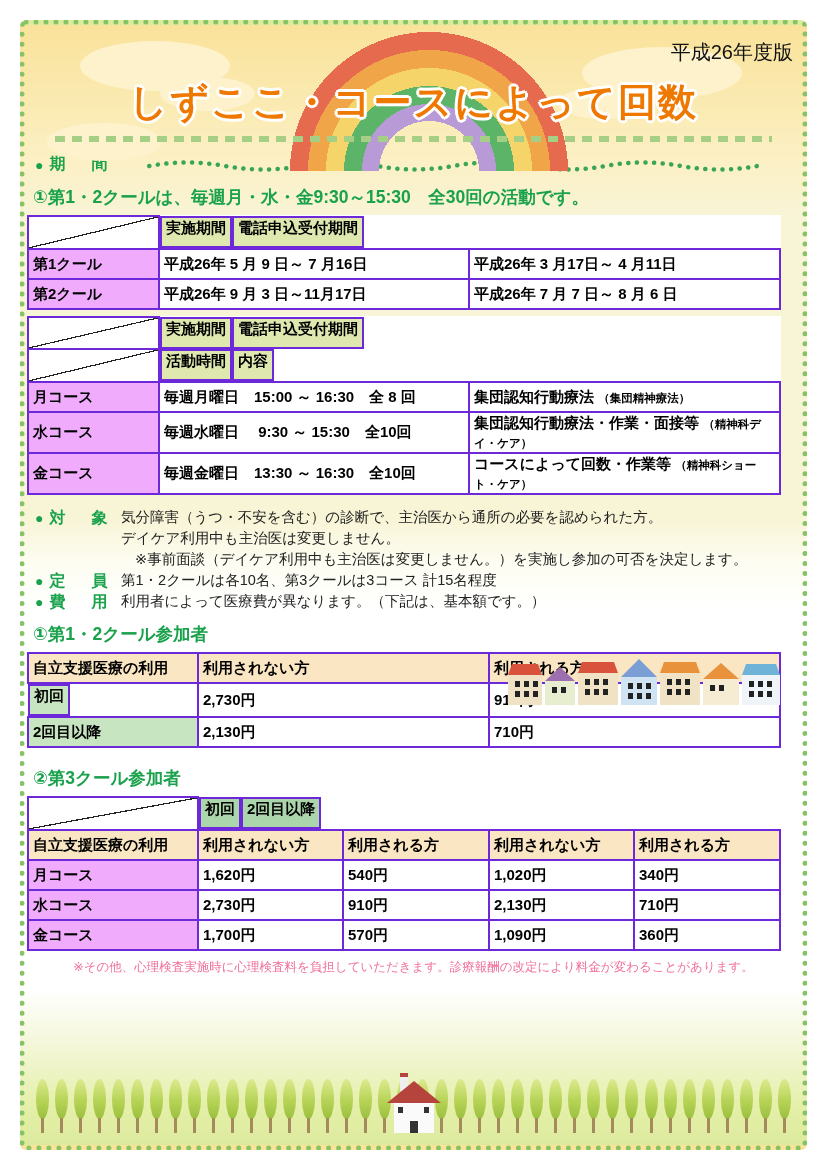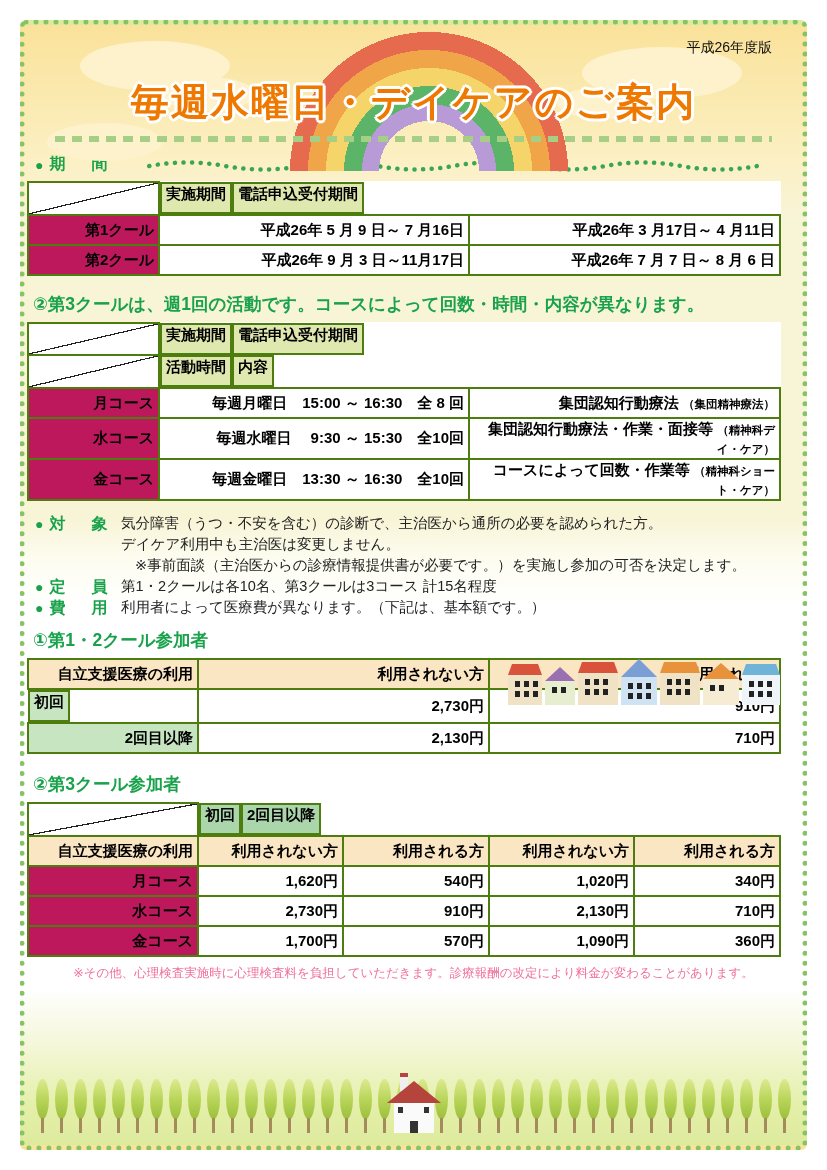--- a/index.html
+++ b/index.html
@@ -18,46 +18,46 @@
   
   .rainbow{position:absolute;top:6px;left:264px;width:280px;height:140px;
     background:radial-gradient(circle at 50% 100%,
       rgba(255,255,255,0) 0 50px,
       #b79ad6 50px 67px,
       #5cb468 67px 85px,
       #f5d469 85px 103px,
       #f0a648 103px 121px,
       #e56a4e 121px 139px,
       rgba(255,255,255,0) 139px);}
-  .edition{position:absolute;top:14px;right:30px;font-size:14px;color:#111;}
+  .edition{position:absolute;top:14px;right:9px;font-size:20px;color:#111;}
   .title{position:relative;z-index:2;margin:52px 0 0;text-align:center;font-size:38px;letter-spacing:2px;
     font-weight:900;color:#ee7800;
     text-shadow:-3px 0 0 #fff,3px 0 0 #fff,0 -3px 0 #fff,0 3px 0 #fff,
                 -2px -2px 0 #fff,2px -2px 0 #fff,-2px 2px 0 #fff,2px 2px 0 #fff;}
   .dash-line{position:relative;z-index:2;height:6px;margin:8px 30px 0;
     background:repeating-linear-gradient(90deg,#a5cf85 0 10px,rgba(0,0,0,0) 10px 17px);}
   .intro{position:relative;z-index:2;margin:10px 26px 0;font-size:14.5px;line-height:22.5px;}
   .intro p{margin:0;color:#4a4a4a;}
   .intro p.b1{color:#000;font-weight:bold;}
   
   .section-label{display:flex;align-items:center;gap:6px;margin:12px 10px 0;}
   .bullet{color:#19a24b;font-size:14px;line-height:1;}
   .glabel{color:#19a24b;font-weight:bold;font-size:16px;}
   .spread{text-align:justify;text-align-last:justify;display:inline-block;}
   .w58{width:58px;}
   .wave{flex:1 1 auto;margin-top:2px;}
   .green-h{margin:10px 8px 0;font-size:17.5px;font-weight:bold;color:#19a24b;}
   
   .tbl{border-collapse:collapse;table-layout:fixed;width:752px;margin:6px 0 0 2px;background:#fff;}
-  .tbl th,.tbl td{border:2px solid #4d7c0f;font-weight:bold;font-size:15px;text-align:right;
+  .tbl th,.tbl td{border:2px solid #6d28d9;font-weight:bold;font-size:15px;text-align:left;
                   height:26px;padding:1px 4px;overflow:hidden;}
   .hdr-green{background:#dfe9af;}
   .hdr-peach{background:#fbe6c3;}
   .hdr-dgreen{background:#abd6ab;}
-  .lbl-yellow{background:#be185d;}
+  .lbl-yellow{background:#f0abfc;}
   .lbl-green{background:#c6e5c0;}
   .diag{background:linear-gradient(to bottom right,#fff 48.8%,#222 48.8% 50.8%,#fff 50.8%);}
   .p55{padding-left:55px;padding-right:55px;}
   .p26{padding-left:26px;padding-right:26px;}
   .p90{padding-left:90px;padding-right:90px;}
   .p60{padding-left:60px;padding-right:60px;}
   .p32{padding-left:32px;padding-right:32px;}
   .cellL{text-align:left;padding-left:10px;}
   .cnote{font-size:11.5px;font-weight:bold;}
   
@@ -112,32 +112,33 @@
 <div class="page">
   <div class="frame">
     <div class="cloud c1"></div>
     <div class="cloud c2"></div>
     <div class="cloud c3"></div>
     <div class="cloud c4"></div>
     <div class="cloud c5"></div>
     <div class="rainbow"></div>
     <div class="edition">平成26年度版</div>
 
-    <h1 class="title">毎週水曜日・デイケアのご案内</h1>
+    <h1 class="title">しずここ・コースによって回数</h1>
     <div class="dash-line"></div>
 
 
     <div class="section-label">
       <span class="bullet">●</span>
       <span class="glabel spread w58">期間</span>
       <svg class="wave" width="610" height="16" viewBox="0 0 610 16">
         <path d="M2 8 Q 40 1 78 8 T 154 8 T 230 8 T 306 8 T 382 8 T 458 8 T 534 8 T 610 8" fill="none" stroke="#3aa655" stroke-width="4.5" stroke-dasharray="0.1 8.5" stroke-linecap="round"></path>
       </svg>
     </div>
 
+    <h2 class="green-h">①第1・2クールは、毎週月・水・金9:30～15:30　全30回の活動です。</h2>
 
     <table class="tbl">
       <colgroup>
           <col style="width:131px">
           <col style="width:310px">
           <col style="width:311px">
         </colgroup>
       <tbody>
       <tr>
         <td class="diag"></td>
@@ -150,21 +151,20 @@
         <td>平成26年 3 月17日～ 4 月11日</td>
       </tr>
       <tr>
         <th class="lbl-yellow">第2クール</th>
         <td>平成26年 9 月 3 日～11月17日</td>
         <td>平成26年 7 月 7 日～ 8 月 6 日</td>
       </tr>
       </tbody>
     </table>
 
-    <h2 class="green-h" style="margin-top:16px">②第3クールは、週1回の活動です。コースによって回数・時間・内容が異なります。</h2>
 
     <table class="tbl">
       <colgroup>
           <col style="width:131px">
           <col style="width:310px">
           <col style="width:311px">
         </colgroup>
       <tbody>
       <tr>
         <td class="diag"></td>
@@ -196,21 +196,21 @@
 
     <div class="details">
       <div class="drow">
         <span class="dlabel">
             <span class="bullet">●</span>
             <span class="glabel spread w58">対象</span>
           </span>
         <div class="dtext">
           <p>気分障害（うつ・不安を含む）の診断で、主治医から通所の必要を認められた方。</p>
           <p>デイケア利用中も主治医は変更しません。</p>
-          <p class="indent">※事前面談（主治医からの診療情報提供書が必要です。）を実施し参加の可否を決定します。</p>
+          <p class="indent">※事前面談（デイケア利用中も主治医は変更しません。）を実施し参加の可否を決定します。</p>
         </div>
       </div>
       <div class="drow">
         <span class="dlabel">
             <span class="bullet">●</span>
             <span class="glabel spread w58">定員</span>
           </span>
         <div class="dtext">
             <p>第1・2クールは各10名、第3クールは3コース 計15名程度</p>
           </div>

